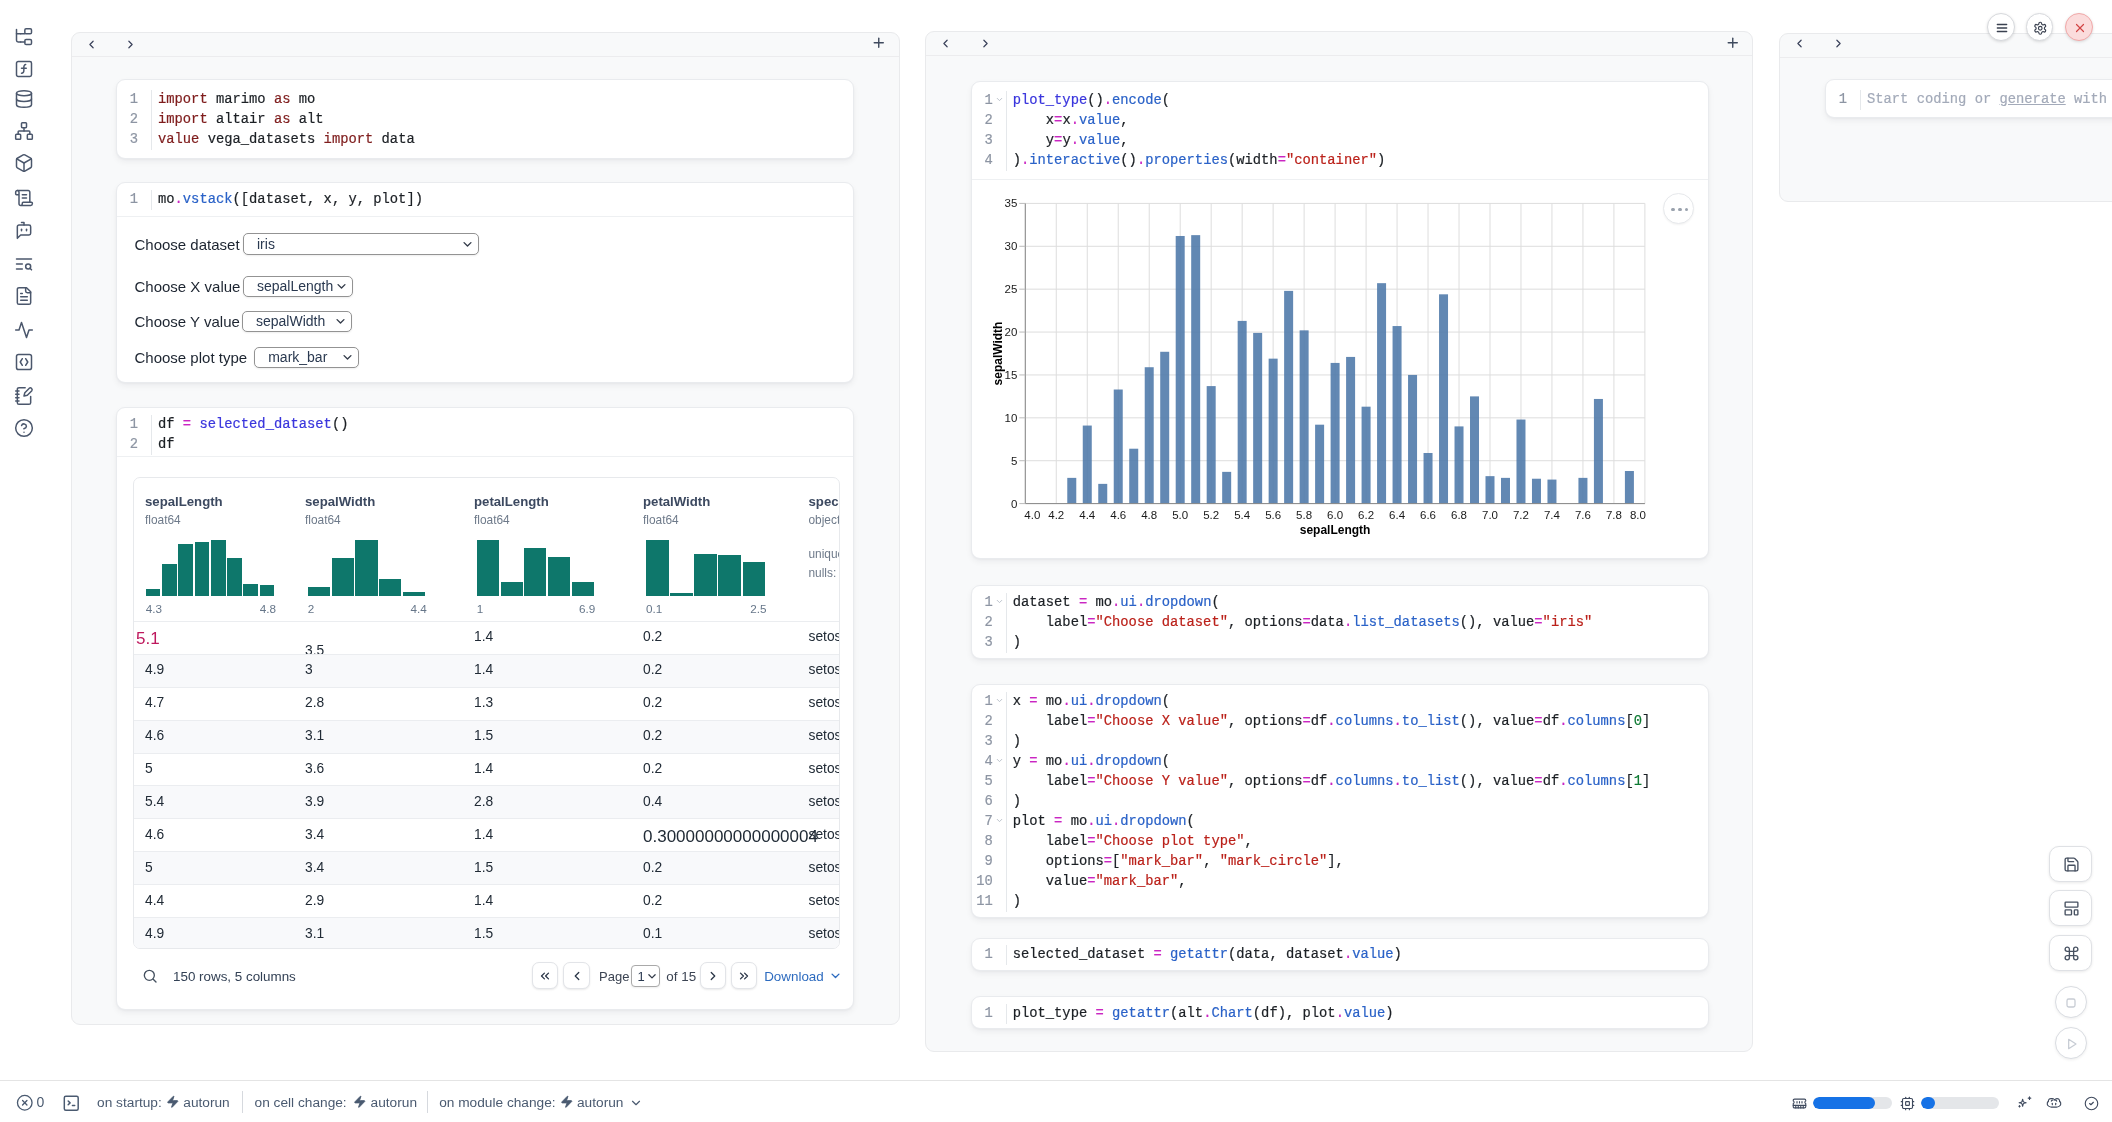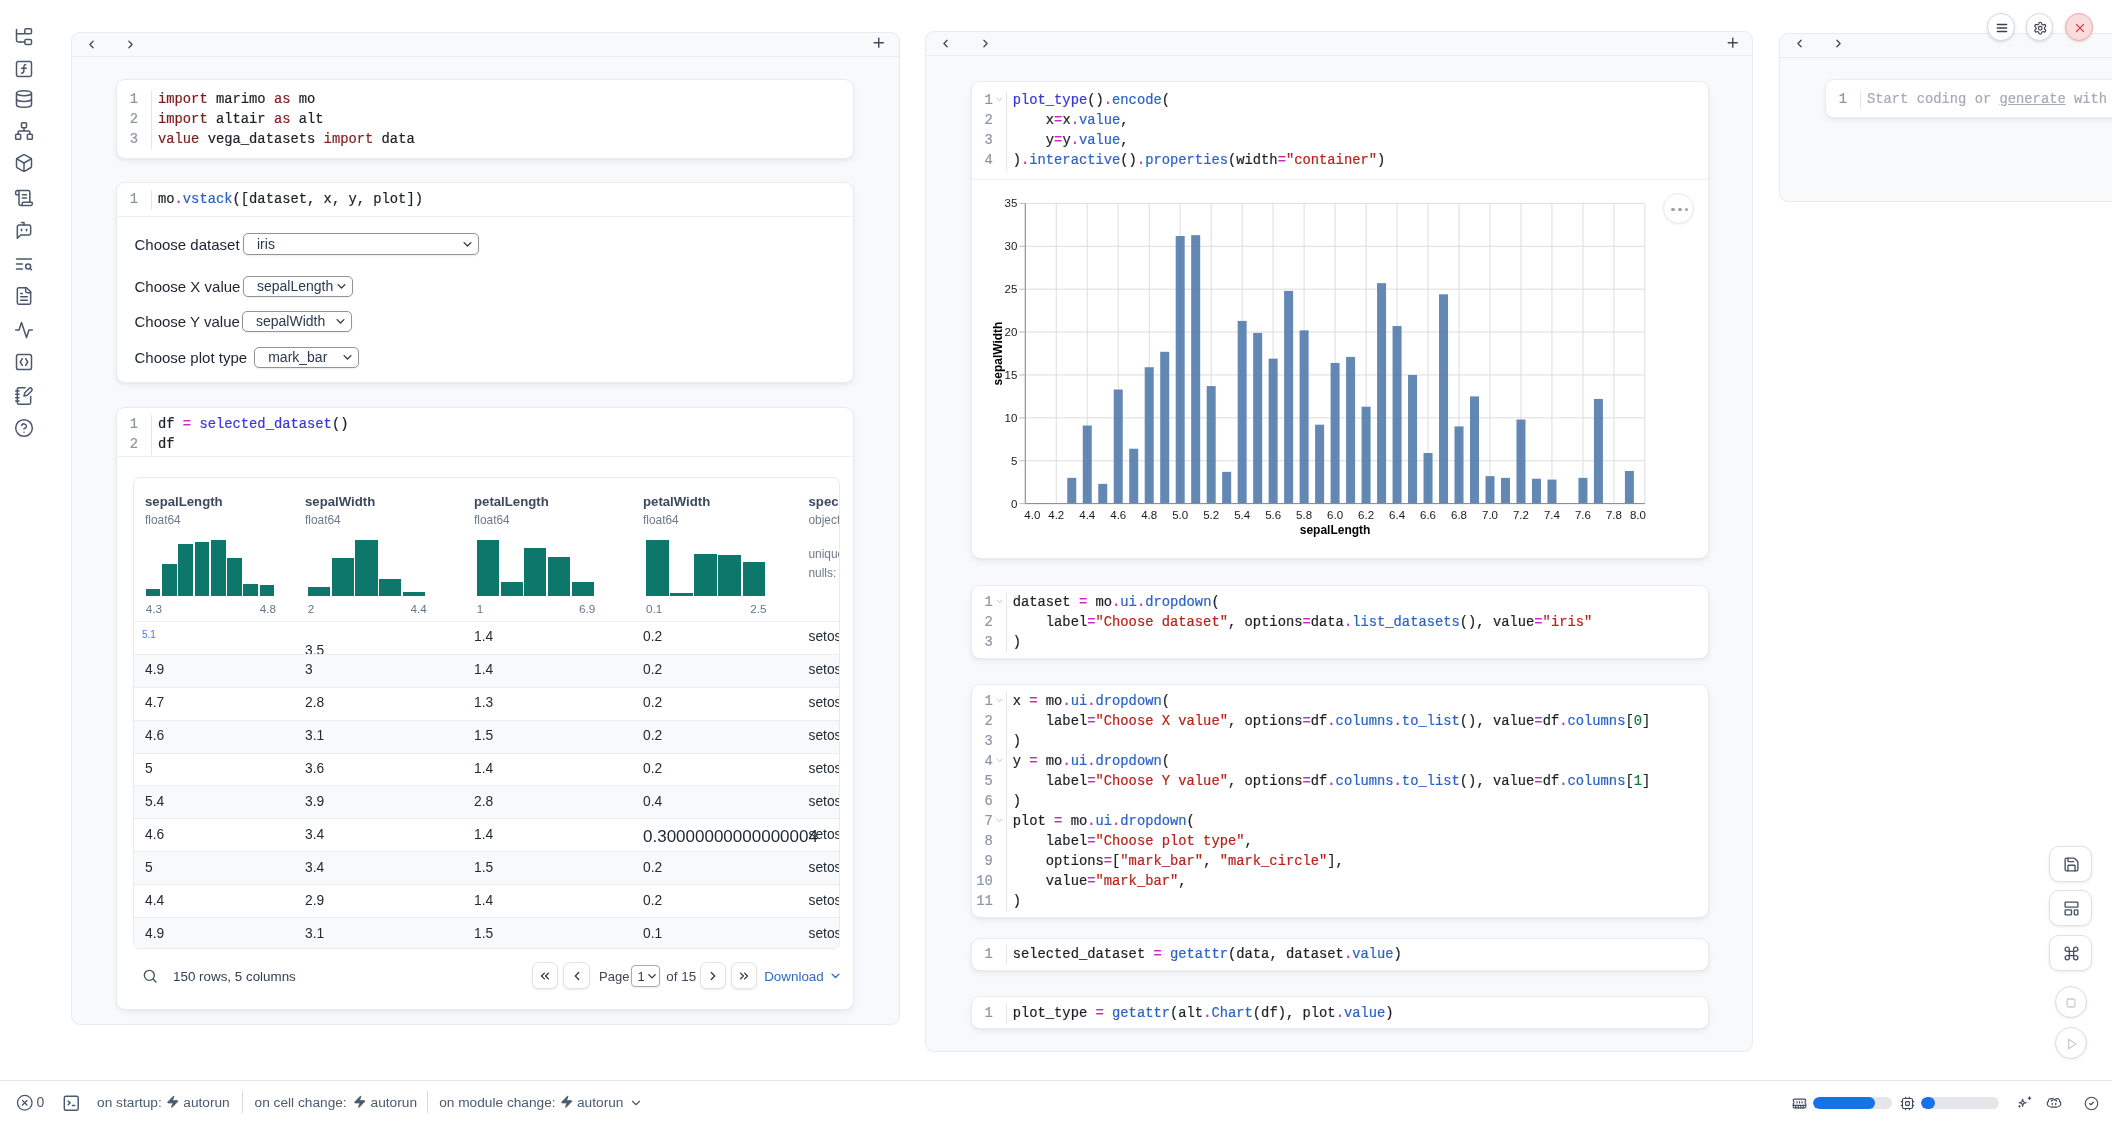--- a/index.html
+++ b/index.html
@@ -223,21 +223,21 @@
         <div style="position:absolute;left:608.5px;top:84.3688px;width:22.5px;height:33.5312px;background:#0e776b"></div>
         <div style="position:absolute;left:11.8px;top:124.3px;font-size:11.7px;color:#667689">4.3</div>
         <div style="position:absolute;left:102px;top:124.3px;width:40px;text-align:right;font-size:11.7px;color:#667689">4.8</div>
         <div style="position:absolute;left:173.8px;top:124.3px;font-size:11.7px;color:#667689">2</div>
         <div style="position:absolute;left:252.8px;top:124.3px;width:40px;text-align:right;font-size:11.7px;color:#667689">4.4</div>
         <div style="position:absolute;left:342.8px;top:124.3px;font-size:11.7px;color:#667689">1</div>
         <div style="position:absolute;left:421.3px;top:124.3px;width:40px;text-align:right;font-size:11.7px;color:#667689">6.9</div>
         <div style="position:absolute;left:512.1px;top:124.3px;font-size:11.7px;color:#667689">0.1</div>
         <div style="position:absolute;left:592.6px;top:124.3px;width:40px;text-align:right;font-size:11.7px;color:#667689">2.5</div>
         <div style="position:absolute;left:0;top:143.2px;width:100%;height:32.9px;background:#fff;border-top:1px solid #ebedf0"></div>
-        <div style="position:absolute;left:8px;top:151.7px;font-size:10px;color:#3b82f6;white-space:nowrap">5.1</div>
+        <div style="position:absolute;left:2px;top:151.7px;font-size:17px;color:#be185d;white-space:nowrap">5.1</div>
         <div style="position:absolute;left:171px;top:165px;font-size:13.8px;color:#212b36;white-space:nowrap">3.5</div>
         <div style="position:absolute;left:340px;top:151.7px;font-size:13.8px;color:#212b36;white-space:nowrap">1.4</div>
         <div style="position:absolute;left:509px;top:151.7px;font-size:13.8px;color:#212b36;white-space:nowrap">0.2</div>
         <div style="position:absolute;left:674.5px;top:151.7px;font-size:13.8px;color:#212b36;white-space:nowrap">setosa</div>
         <div style="position:absolute;left:0;top:176.1px;width:100%;height:32.9px;background:#f8f9fb;border-top:1px solid #ebedf0"></div>
         <div style="position:absolute;left:11px;top:184.6px;font-size:13.8px;color:#212b36;white-space:nowrap">4.9</div>
         <div style="position:absolute;left:171px;top:184.6px;font-size:13.8px;color:#212b36;white-space:nowrap">3</div>
         <div style="position:absolute;left:340px;top:184.6px;font-size:13.8px;color:#212b36;white-space:nowrap">1.4</div>
         <div style="position:absolute;left:509px;top:184.6px;font-size:13.8px;color:#212b36;white-space:nowrap">0.2</div>
         <div style="position:absolute;left:674.5px;top:184.6px;font-size:13.8px;color:#212b36;white-space:nowrap">setosa</div>

